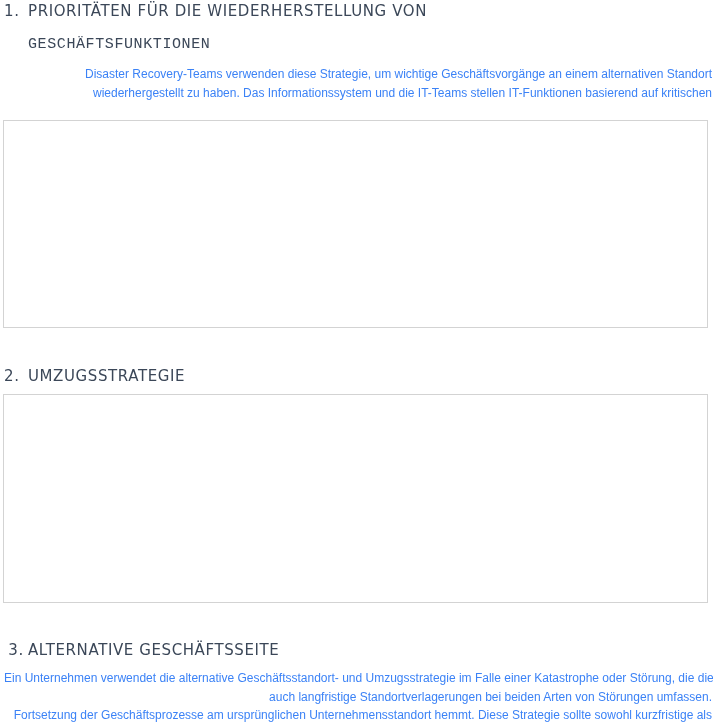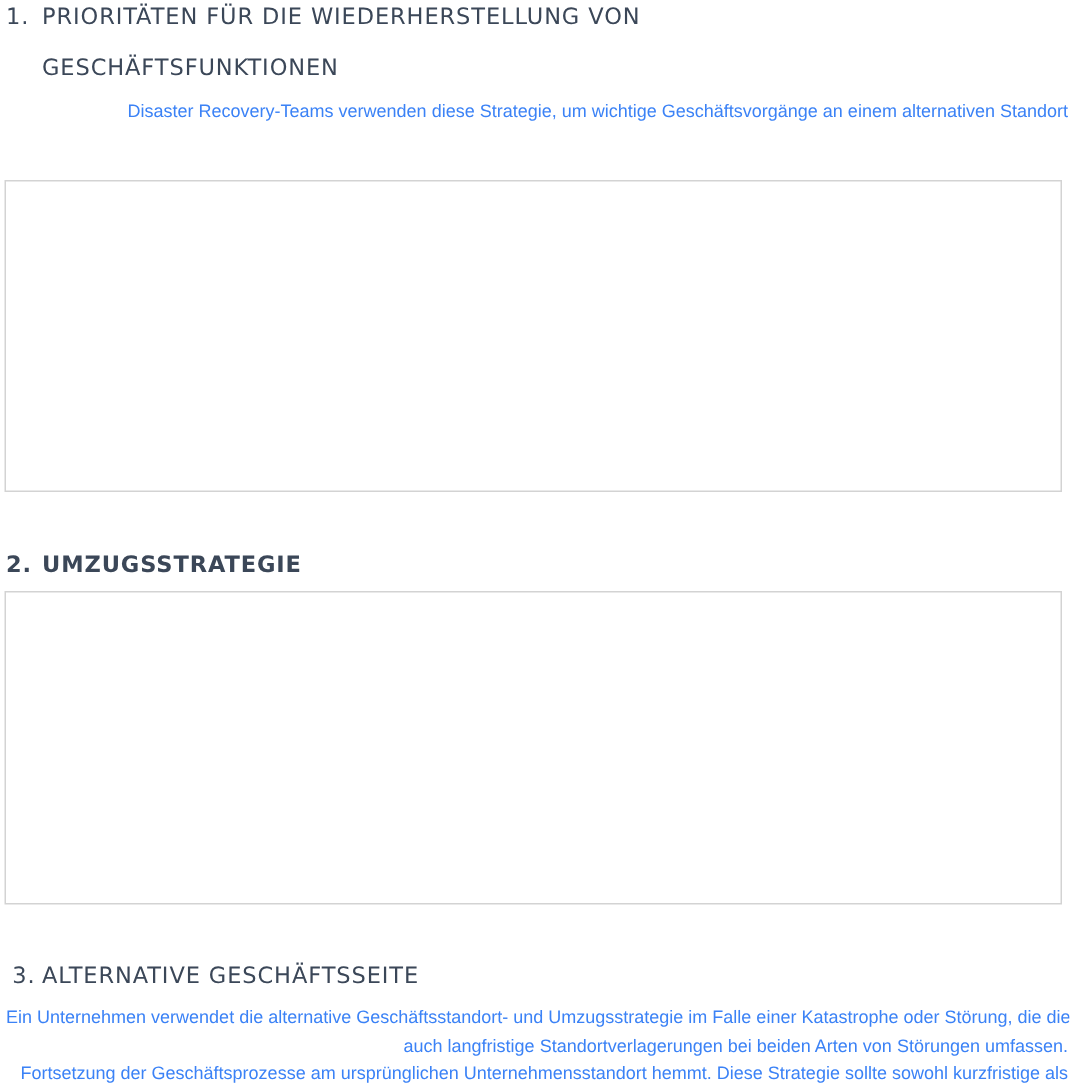--- a/index.html
+++ b/index.html
@@ -55,31 +55,32 @@
       background: #ffffff;
       box-sizing: border-box;
     }
   </style>
 </head>
 <body>
 
 <h2 class="heading" style="top:2px;">
   <span class="num">1.</span><span>PRIORITÄTEN FÜR DIE WIEDERHERSTELLUNG VON</span>
 </h2>
-<h2 class="heading heading-line2" style="top:36px;">
+<h2 class="heading heading-line2" style="top:36px;font-family:Liberation Mono, monospace;">
   <span>GESCHÄFTSFUNKTIONEN</span>
 </h2>
 
 <p class="para" style="top:65px;">
   <span class="ln">Disaster Recovery-Teams verwenden diese Strategie, um wichtige Geschäftsvorgänge an einem alternativen Standort</span>
+  <span class="ln">wiederhergestellt zu haben. Das Informationssystem und die IT-Teams stellen IT-Funktionen basierend auf kritischen</span>
 </p>
 
 <div class="box" style="top:120px; height:208px;"></div>
 
-<h2 class="heading" style="top:367px;font-weight:bold;">
+<h2 class="heading" style="top:367px;">
   <span class="num">2.</span><span>UMZUGSSTRATEGIE</span>
 </h2>
 
 <div class="box" style="top:394px; height:209px;"></div>
 
 <h2 class="heading" style="top:641px;text-align:center;">
   <span class="num">3.</span><span>ALTERNATIVE GESCHÄFTSSEITE</span>
 </h2>
 
 <p class="para" style="top:669px;">

